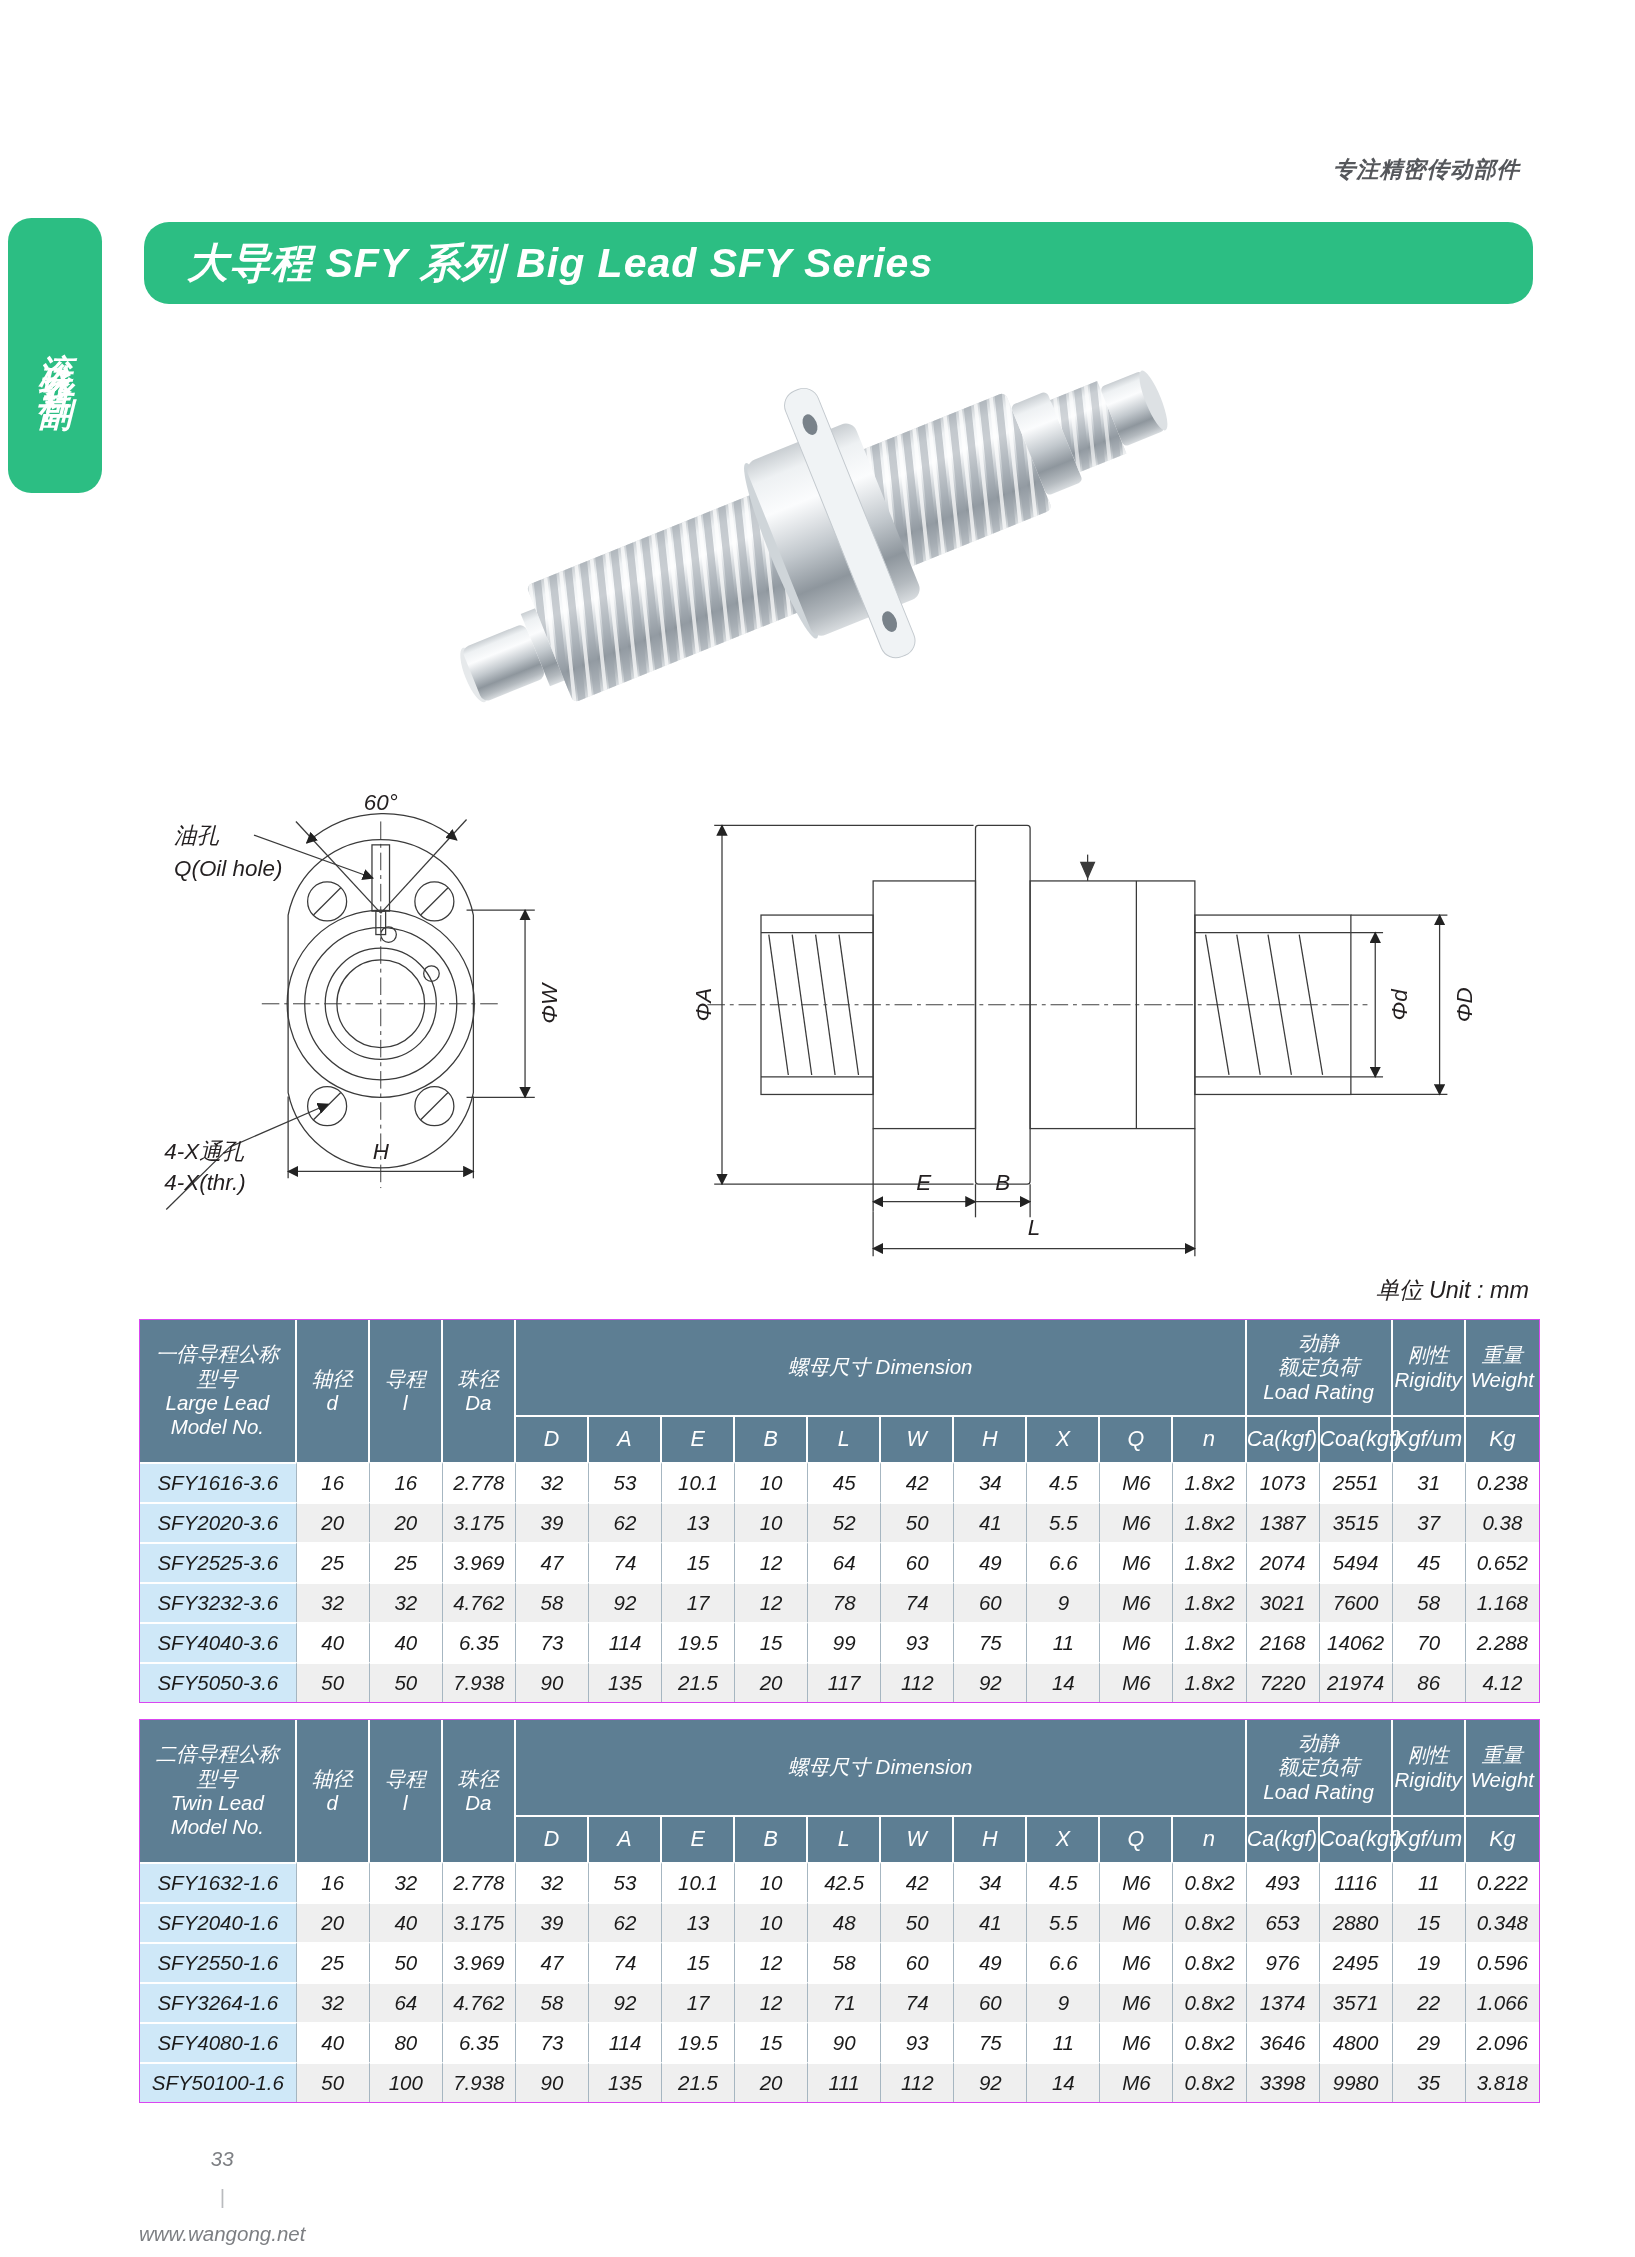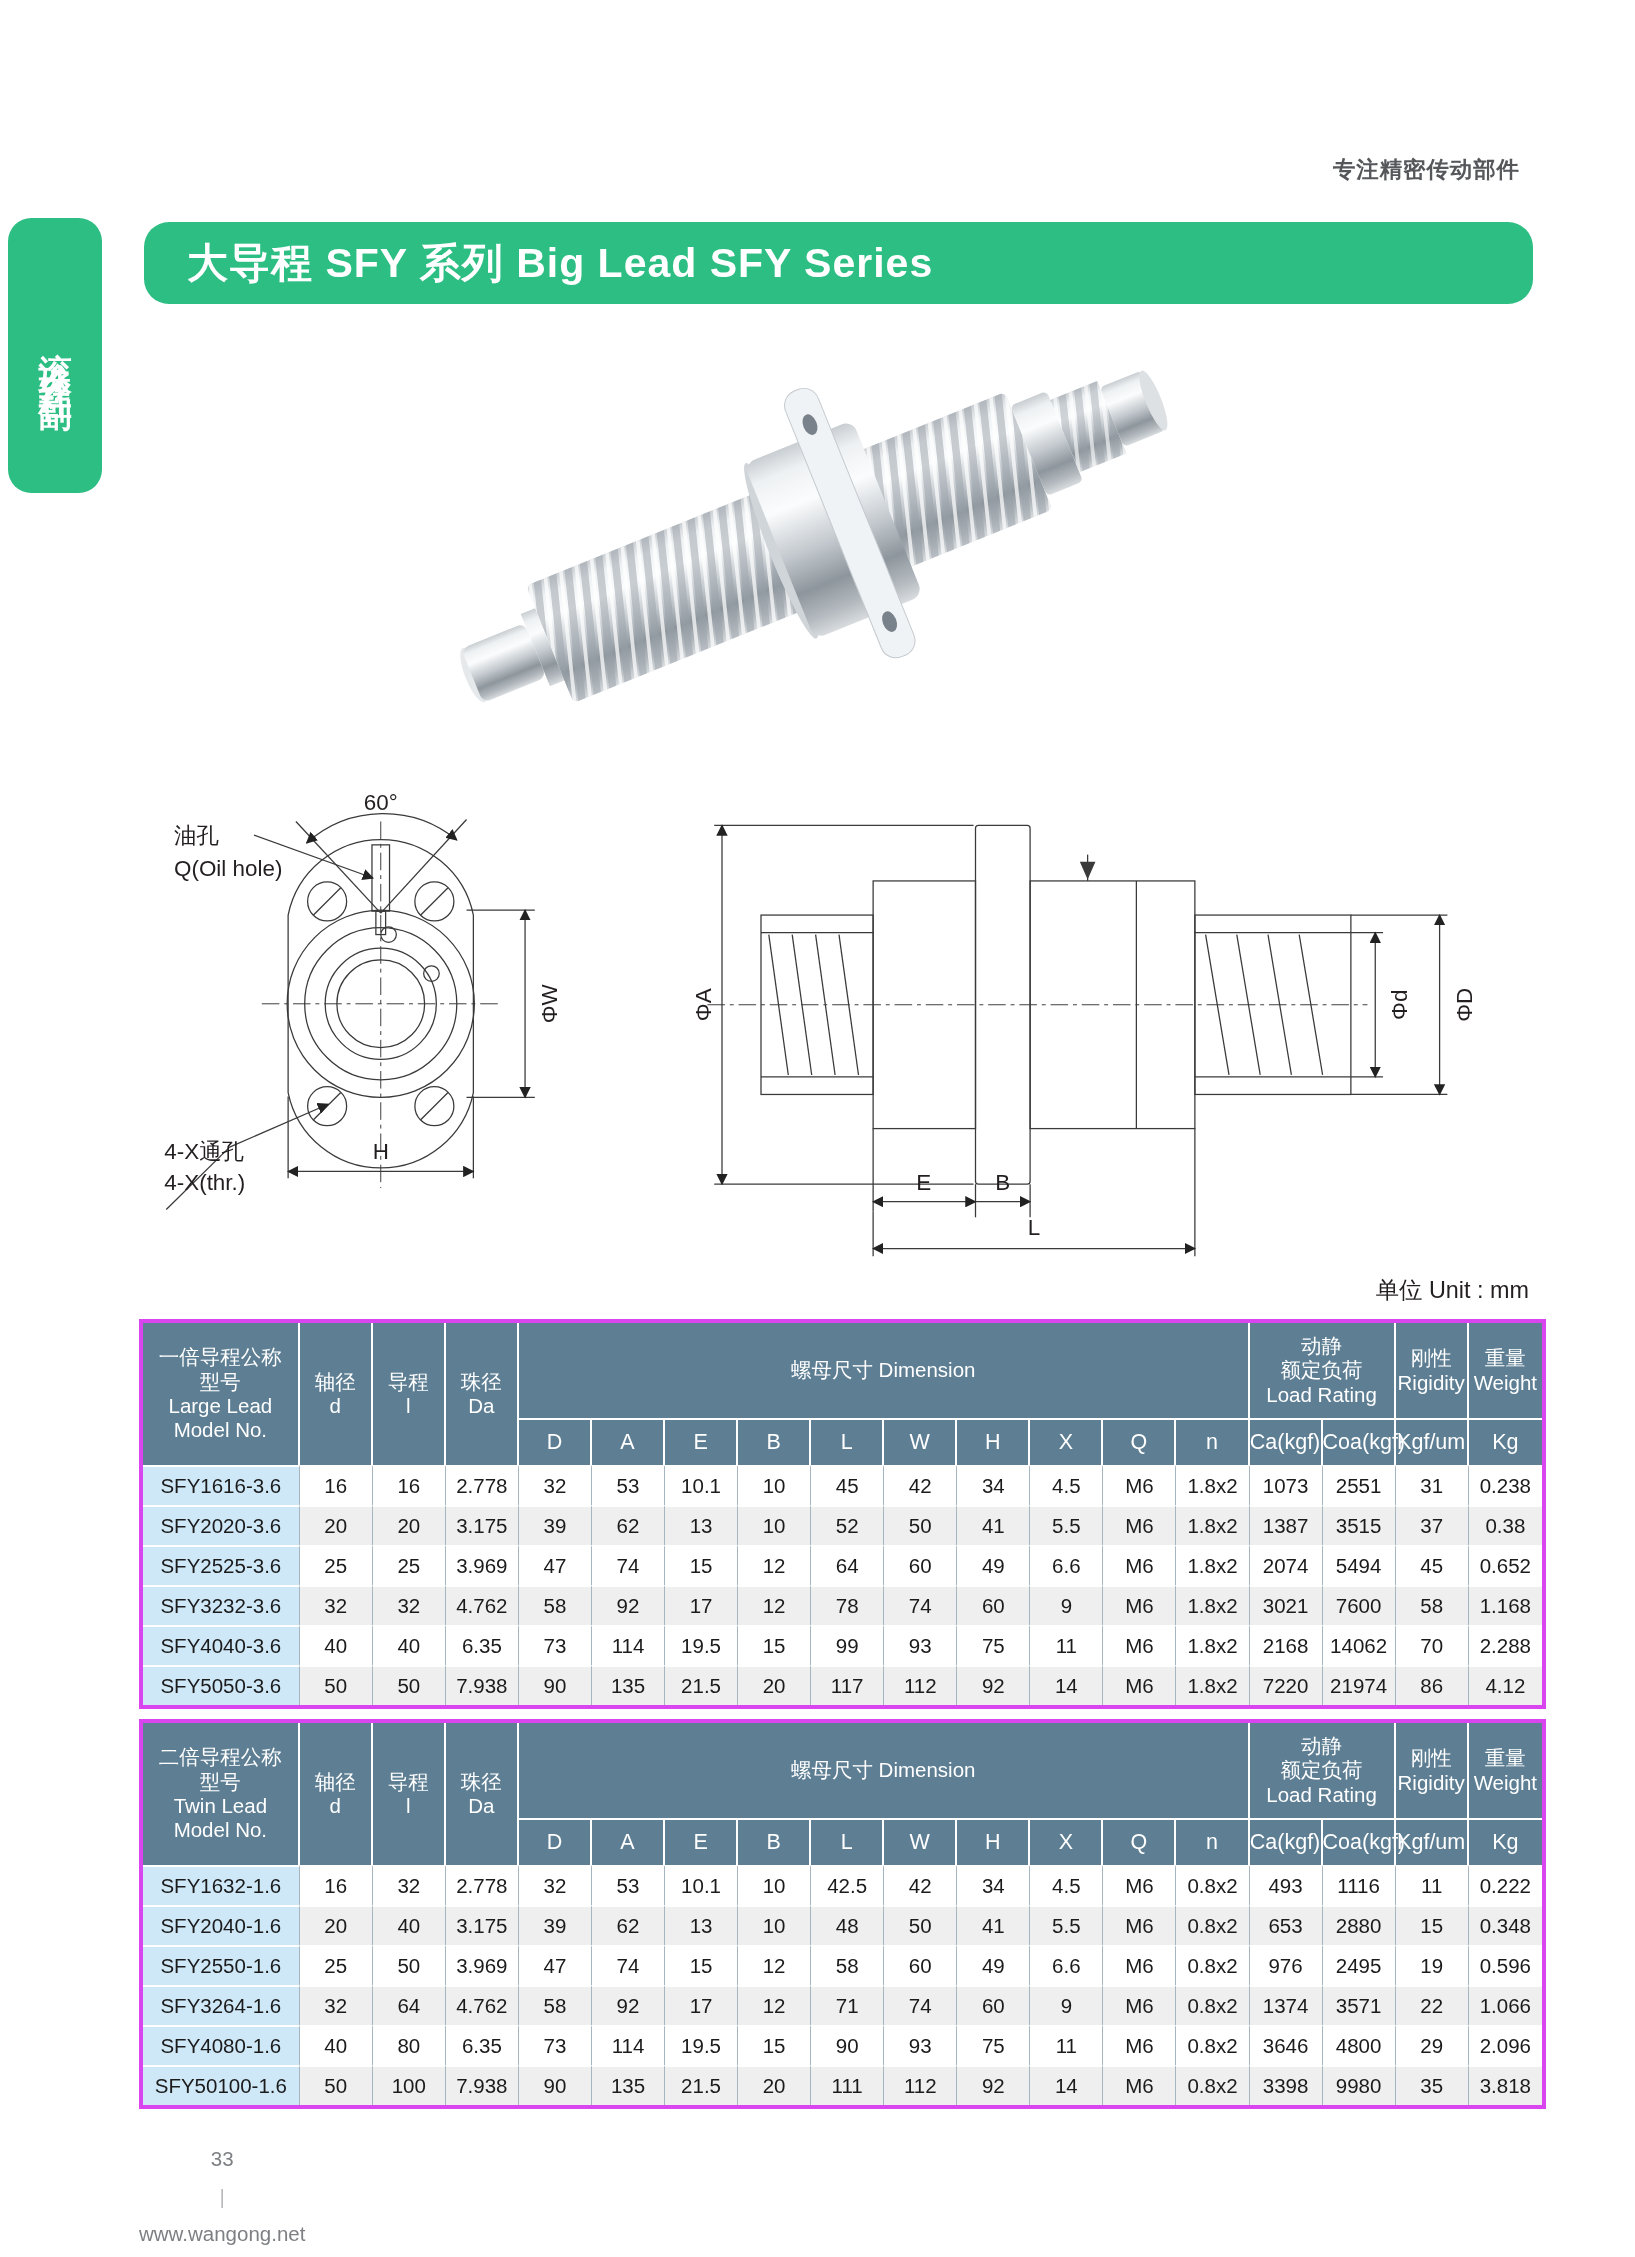--- a/index.html
+++ b/index.html
@@ -1,35 +1,35 @@
 <!DOCTYPE html>
 <html style="--green: #2cbe83; --head-blue: #5d7e93; --model-bg: #cfe8f8;"><head>
 <meta charset="utf-8">
 <style>
   html,body{margin:0;padding:0;background:#fff;}
   .page{position:relative;width:1626px;height:2258px;background:#fff;overflow:hidden;
-        font-family:"Liberation Sans","DejaVu Sans",sans-serif;color:#231f20;}
+        font-family:"Liberation Sans","DejaVu Sans",sans-serif;color:#231f20;font-style:italic;}
   .abs{position:absolute;}
 
   
   .tagline{top:154px;right:106px;font-size:22.4px;font-weight:700;color:#55575b;letter-spacing:1px;}
   .banner{left:144px;top:222px;width:1389px;height:82px;background:var(--green);border-radius:25px;
           display:flex;align-items:center;text-align:right;}
   .banner-title{padding-left:43px;font-size:41px;font-weight:700;color:#fff;letter-spacing:1px;white-space:nowrap;}
   .side-tab{left:7.8px;top:218px;width:94px;height:275px;background:var(--green);border-radius:23.4px;
             display:flex;align-items:center;justify-content:center;}
   .side-tab span{writing-mode:vertical-rl;text-orientation:upright;font-size:33px;font-weight:700;color:#fff;letter-spacing:11.7px;}
 
   
   svg text{font-family:"Liberation Sans","DejaVu Sans",sans-serif;fill:#231f20;}
   .dwg-label{font-size:23px;}
   .unit-note{top:1274px;right:97px;font-size:23.4px;font-weight:500;color:#231f20;}
 
   
-  .tbl-wrap{width:1399px;border:4px solid #d946ef;background:#fde047;}
+  .tbl-wrap{width:1399px;border:1px solid #d946ef;background:#fde047;}
   .t1{left:139px;top:1319px;}
   .t2{left:139px;top:1719px;}
   table.spec{width:100%;border-collapse:separate;border-spacing:0;table-layout:fixed;}
   table.spec thead tr:nth-child(1){height:95px;}
   table.spec thead tr:nth-child(2){height:47px;}
   table.spec tbody tr{height:40px;}
   table.spec th{background:var(--head-blue);color:#fff;font-weight:400;font-size:20.5px;
                 border-right:2px solid #fff;padding:0;line-height:25px;vertical-align:middle;text-align:center;}
   table.spec th:last-child{border-right:none;}
   table.spec thead tr:nth-child(2) th{border-top:2px solid #fff;font-size:21.5px;}

